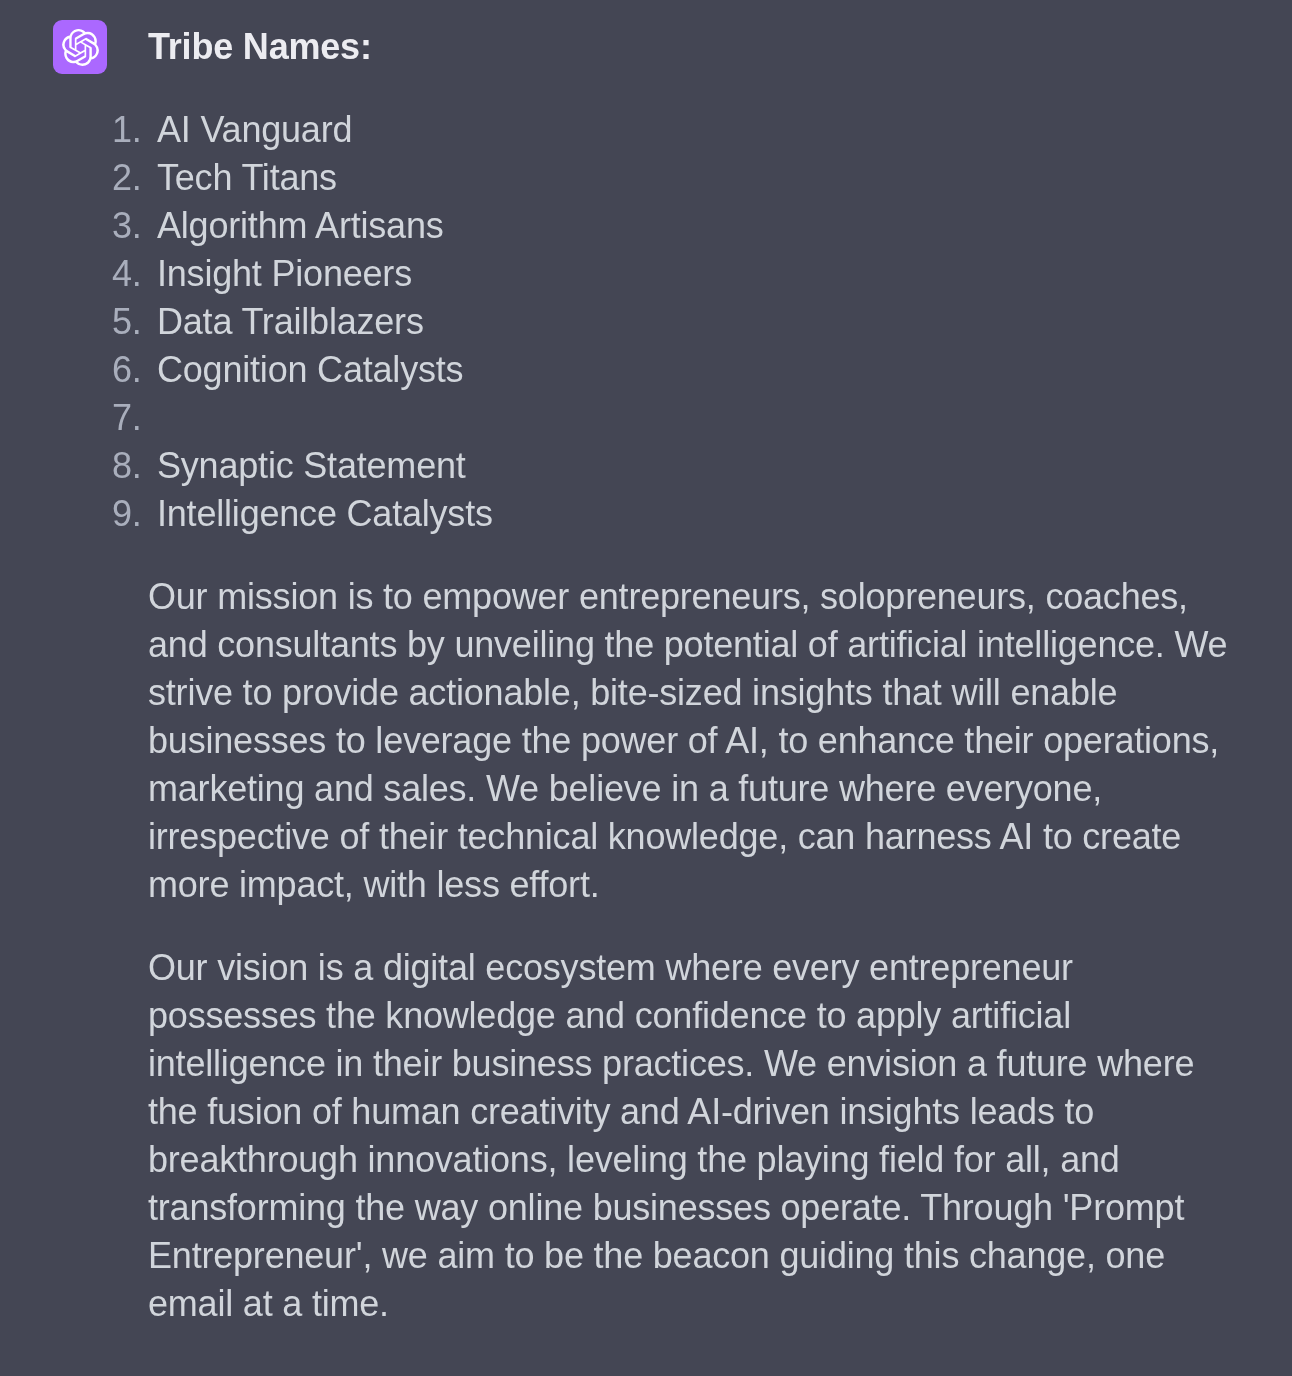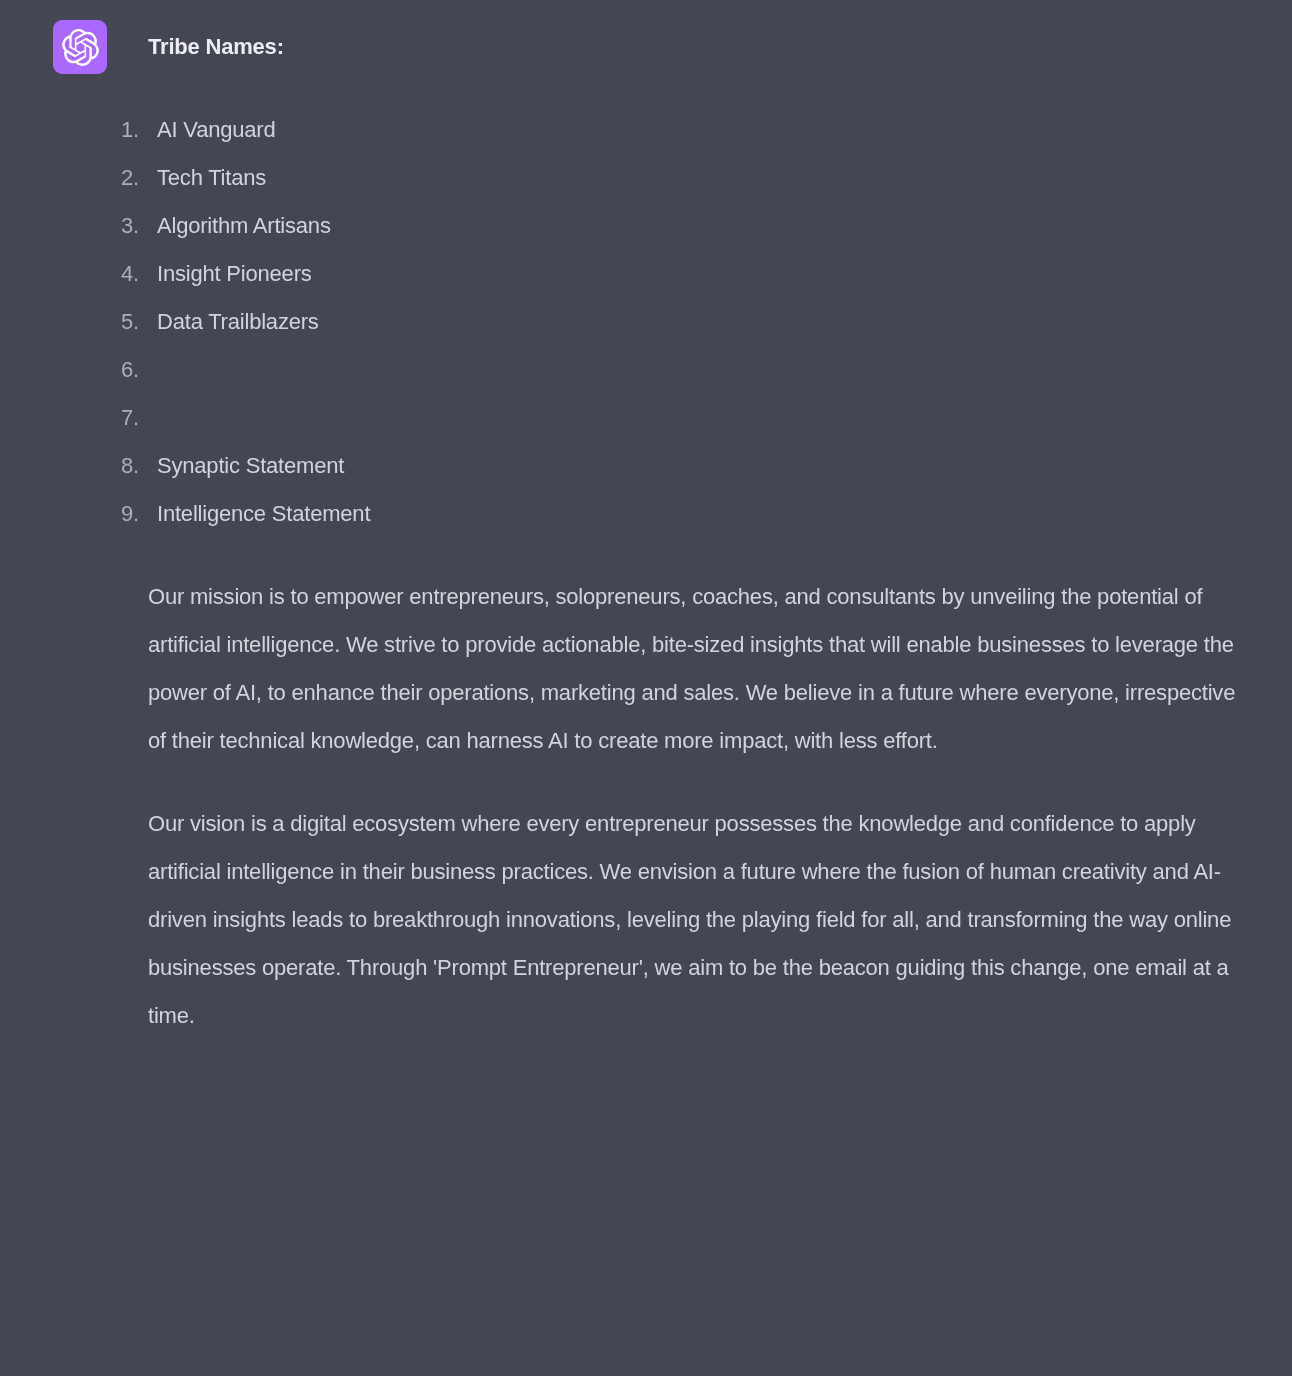--- a/index.html
+++ b/index.html
@@ -23,21 +23,21 @@
     border-radius: 9px;
     display: flex;
     align-items: center;
     justify-content: center;
     flex-shrink: 0;
   }
   .avatar svg { width: 37px; height: 37px; fill: #FFFFFF; }
   .content {
     width: 1100px;
     color: #D1D5DB;
-    font-size: 22px;
+    font-size: 36px;
     line-height: 48px;
     padding-top: 3px;
     letter-spacing: -0.2px;
   }
   .content > * + * { margin-top: 35px; }
   .heading {
     color: #ECECF1;
     font-weight: 700;
   }
   ol.tribe-list { list-style: none; margin-left: -36px; }
@@ -80,31 +80,32 @@
       <li>
         <span class="li-marker">4.</span>
         <span class="li-text">Insight Pioneers</span>
       </li>
       <li>
         <span class="li-marker">5.</span>
         <span class="li-text">Data Trailblazers</span>
       </li>
       <li>
         <span class="li-marker">6.</span>
+        <span class="li-text">Cognition Catalysts</span>
       </li>
       <li>
         <span class="li-marker">7.</span>
       </li>
       <li>
         <span class="li-marker">8.</span>
         <span class="li-text">Synaptic Statement</span>
       </li>
       <li>
         <span class="li-marker">9.</span>
-        <span class="li-text">Intelligence Statement</span>
+        <span class="li-text">Intelligence Catalysts</span>
       </li>
     </ol>
 
     <p class="para">Our mission is to empower entrepreneurs, solopreneurs, coaches, and consultants by unveiling the potential of artificial intelligence. We strive to provide actionable, bite-sized insights that will enable businesses to leverage the power of AI, to enhance their operations, marketing and sales. We believe in a future where everyone, irrespective of their technical knowledge, can harness AI to create more impact, with less effort.</p>
 
     <p class="para">Our vision is a digital ecosystem where every entrepreneur possesses the knowledge and confidence to apply artificial intelligence in their business practices. We envision a future where the fusion of human creativity and AI-driven insights leads to breakthrough innovations, leveling the playing field for all, and transforming the way online businesses operate. Through 'Prompt Entrepreneur', we aim to be the beacon guiding this change, one email at a time.</p>
   </div>
 </div>
 
 </body></html>

